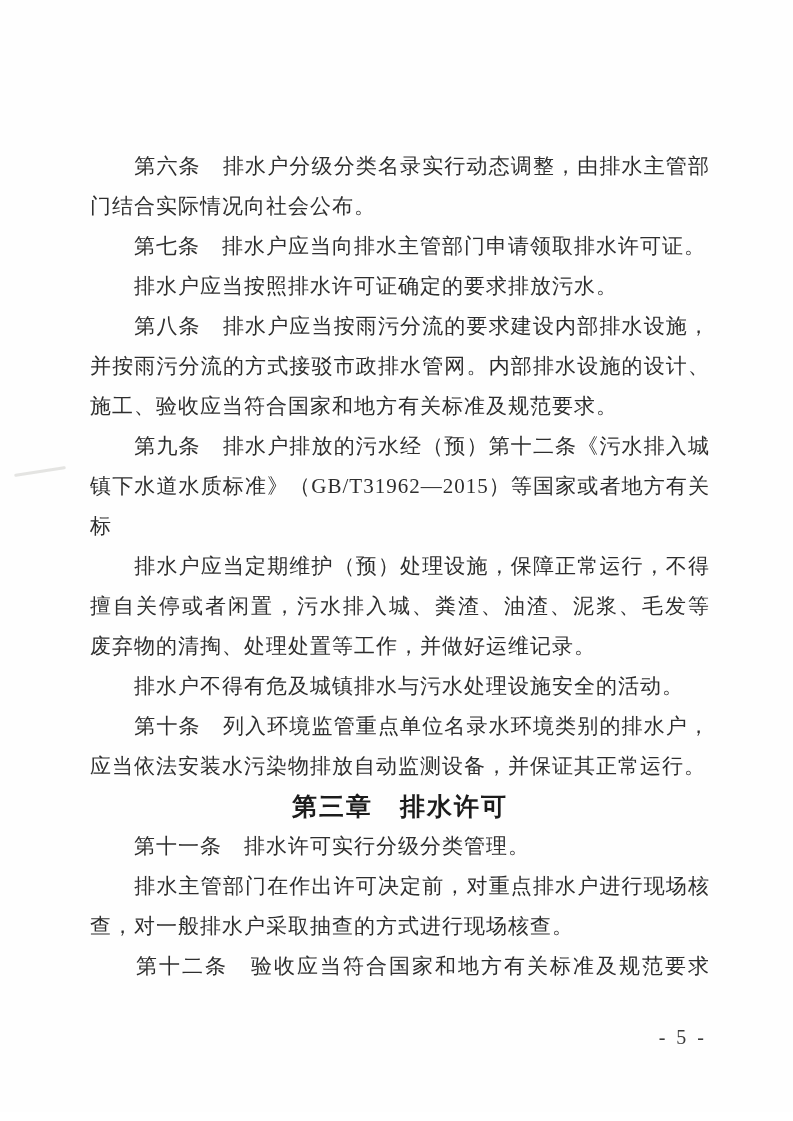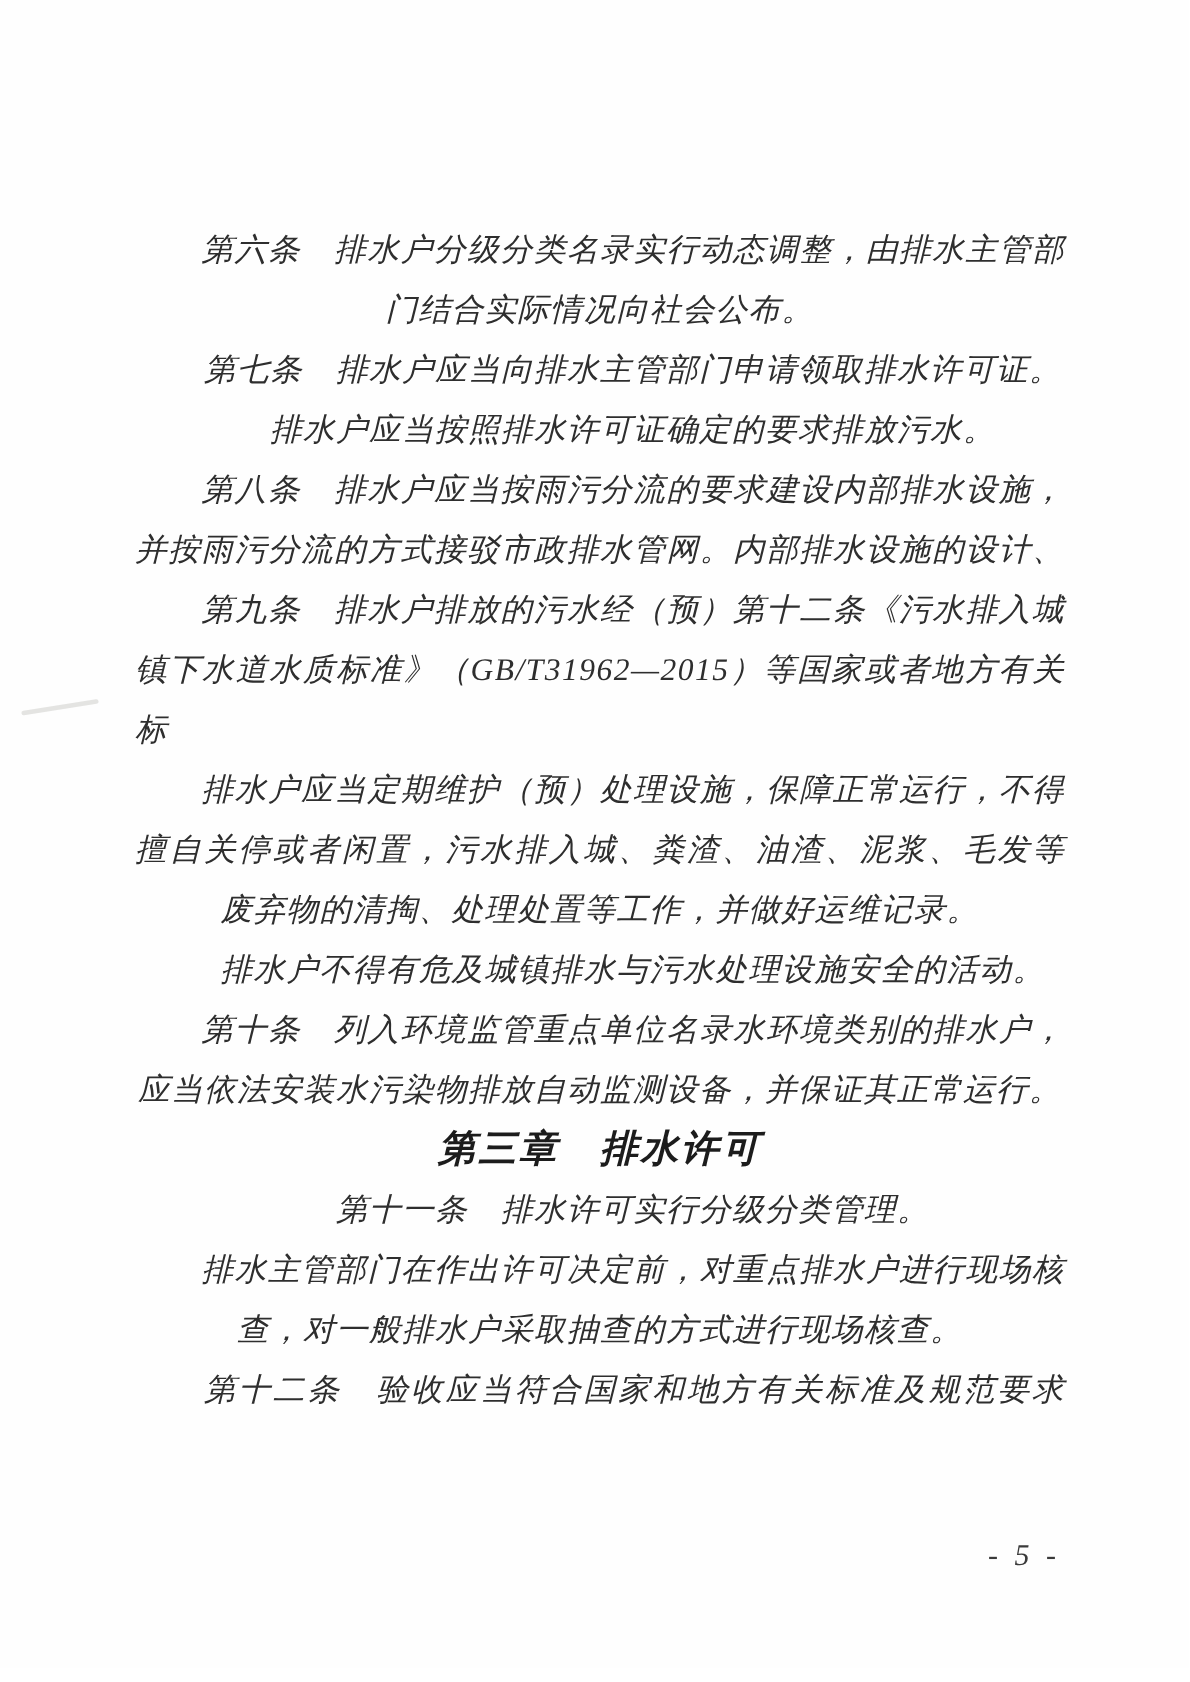--- a/index.html
+++ b/index.html
@@ -8,34 +8,33 @@
     background: #ffffff;
   }
   .page {
     position: relative;
     width: 793px;
     height: 1112px;
     background: #fefefe;
     overflow: hidden;
     font-family: "Liberation Serif", "DejaVu Serif", serif;
     color: #2e2e2e;
-    font-style: italic;
   }
   .content {
     position: absolute;
     left: 90px;
     top: 146px;
     width: 620px;
   }
   .line {
     font-size: 21px;
     line-height: 40px;
     letter-spacing: 1px;
     white-space: pre-wrap;
-    text-align: center;
+    text-align: left;
   }
   .line.fill {
     text-align: justify;
     text-align-last: justify;
   }
   .chapter-heading {
     font-family: "Liberation Sans", "DejaVu Sans", sans-serif;
     font-weight: bold;
     font-size: 25px;
     line-height: 40px;
@@ -69,20 +68,21 @@
 <div class="page">
   <div class="scan-smudge"></div>
 
   <div class="content">
     <div class="line fill">　　第六条　排水户分级分类名录实行动态调整，由排水主管部</div>
     <div class="line">门结合实际情况向社会公布。</div>
     <div class="line">　　第七条　排水户应当向排水主管部门申请领取排水许可证。</div>
     <div class="line">　　排水户应当按照排水许可证确定的要求排放污水。</div>
     <div class="line fill">　　第八条　排水户应当按雨污分流的要求建设内部排水设施，</div>
     <div class="line fill">并按雨污分流的方式接驳市政排水管网。内部排水设施的设计、</div>
+    <div class="line">施工、验收应当符合国家和地方有关标准及规范要求。</div>
     <div class="line fill">　　第九条　排水户排放的污水经（预）第十二条《污水排入城</div>
     <div class="line fill">镇下水道水质标准》（GB/T31962—2015）等国家或者地方有关标</div>
     <div class="line fill">　　排水户应当定期维护（预）处理设施，保障正常运行，不得</div>
     <div class="line fill">擅自关停或者闲置，污水排入城、粪渣、油渣、泥浆、毛发等</div>
     <div class="line">废弃物的清掏、处理处置等工作，并做好运维记录。</div>
     <div class="line">　　排水户不得有危及城镇排水与污水处理设施安全的活动。</div>
     <div class="line fill">　　第十条　列入环境监管重点单位名录水环境类别的排水户，</div>
     <div class="line">应当依法安装水污染物排放自动监测设备，并保证其正常运行。</div>
 
     <div class="chapter-heading">第三章　排水许可</div>

